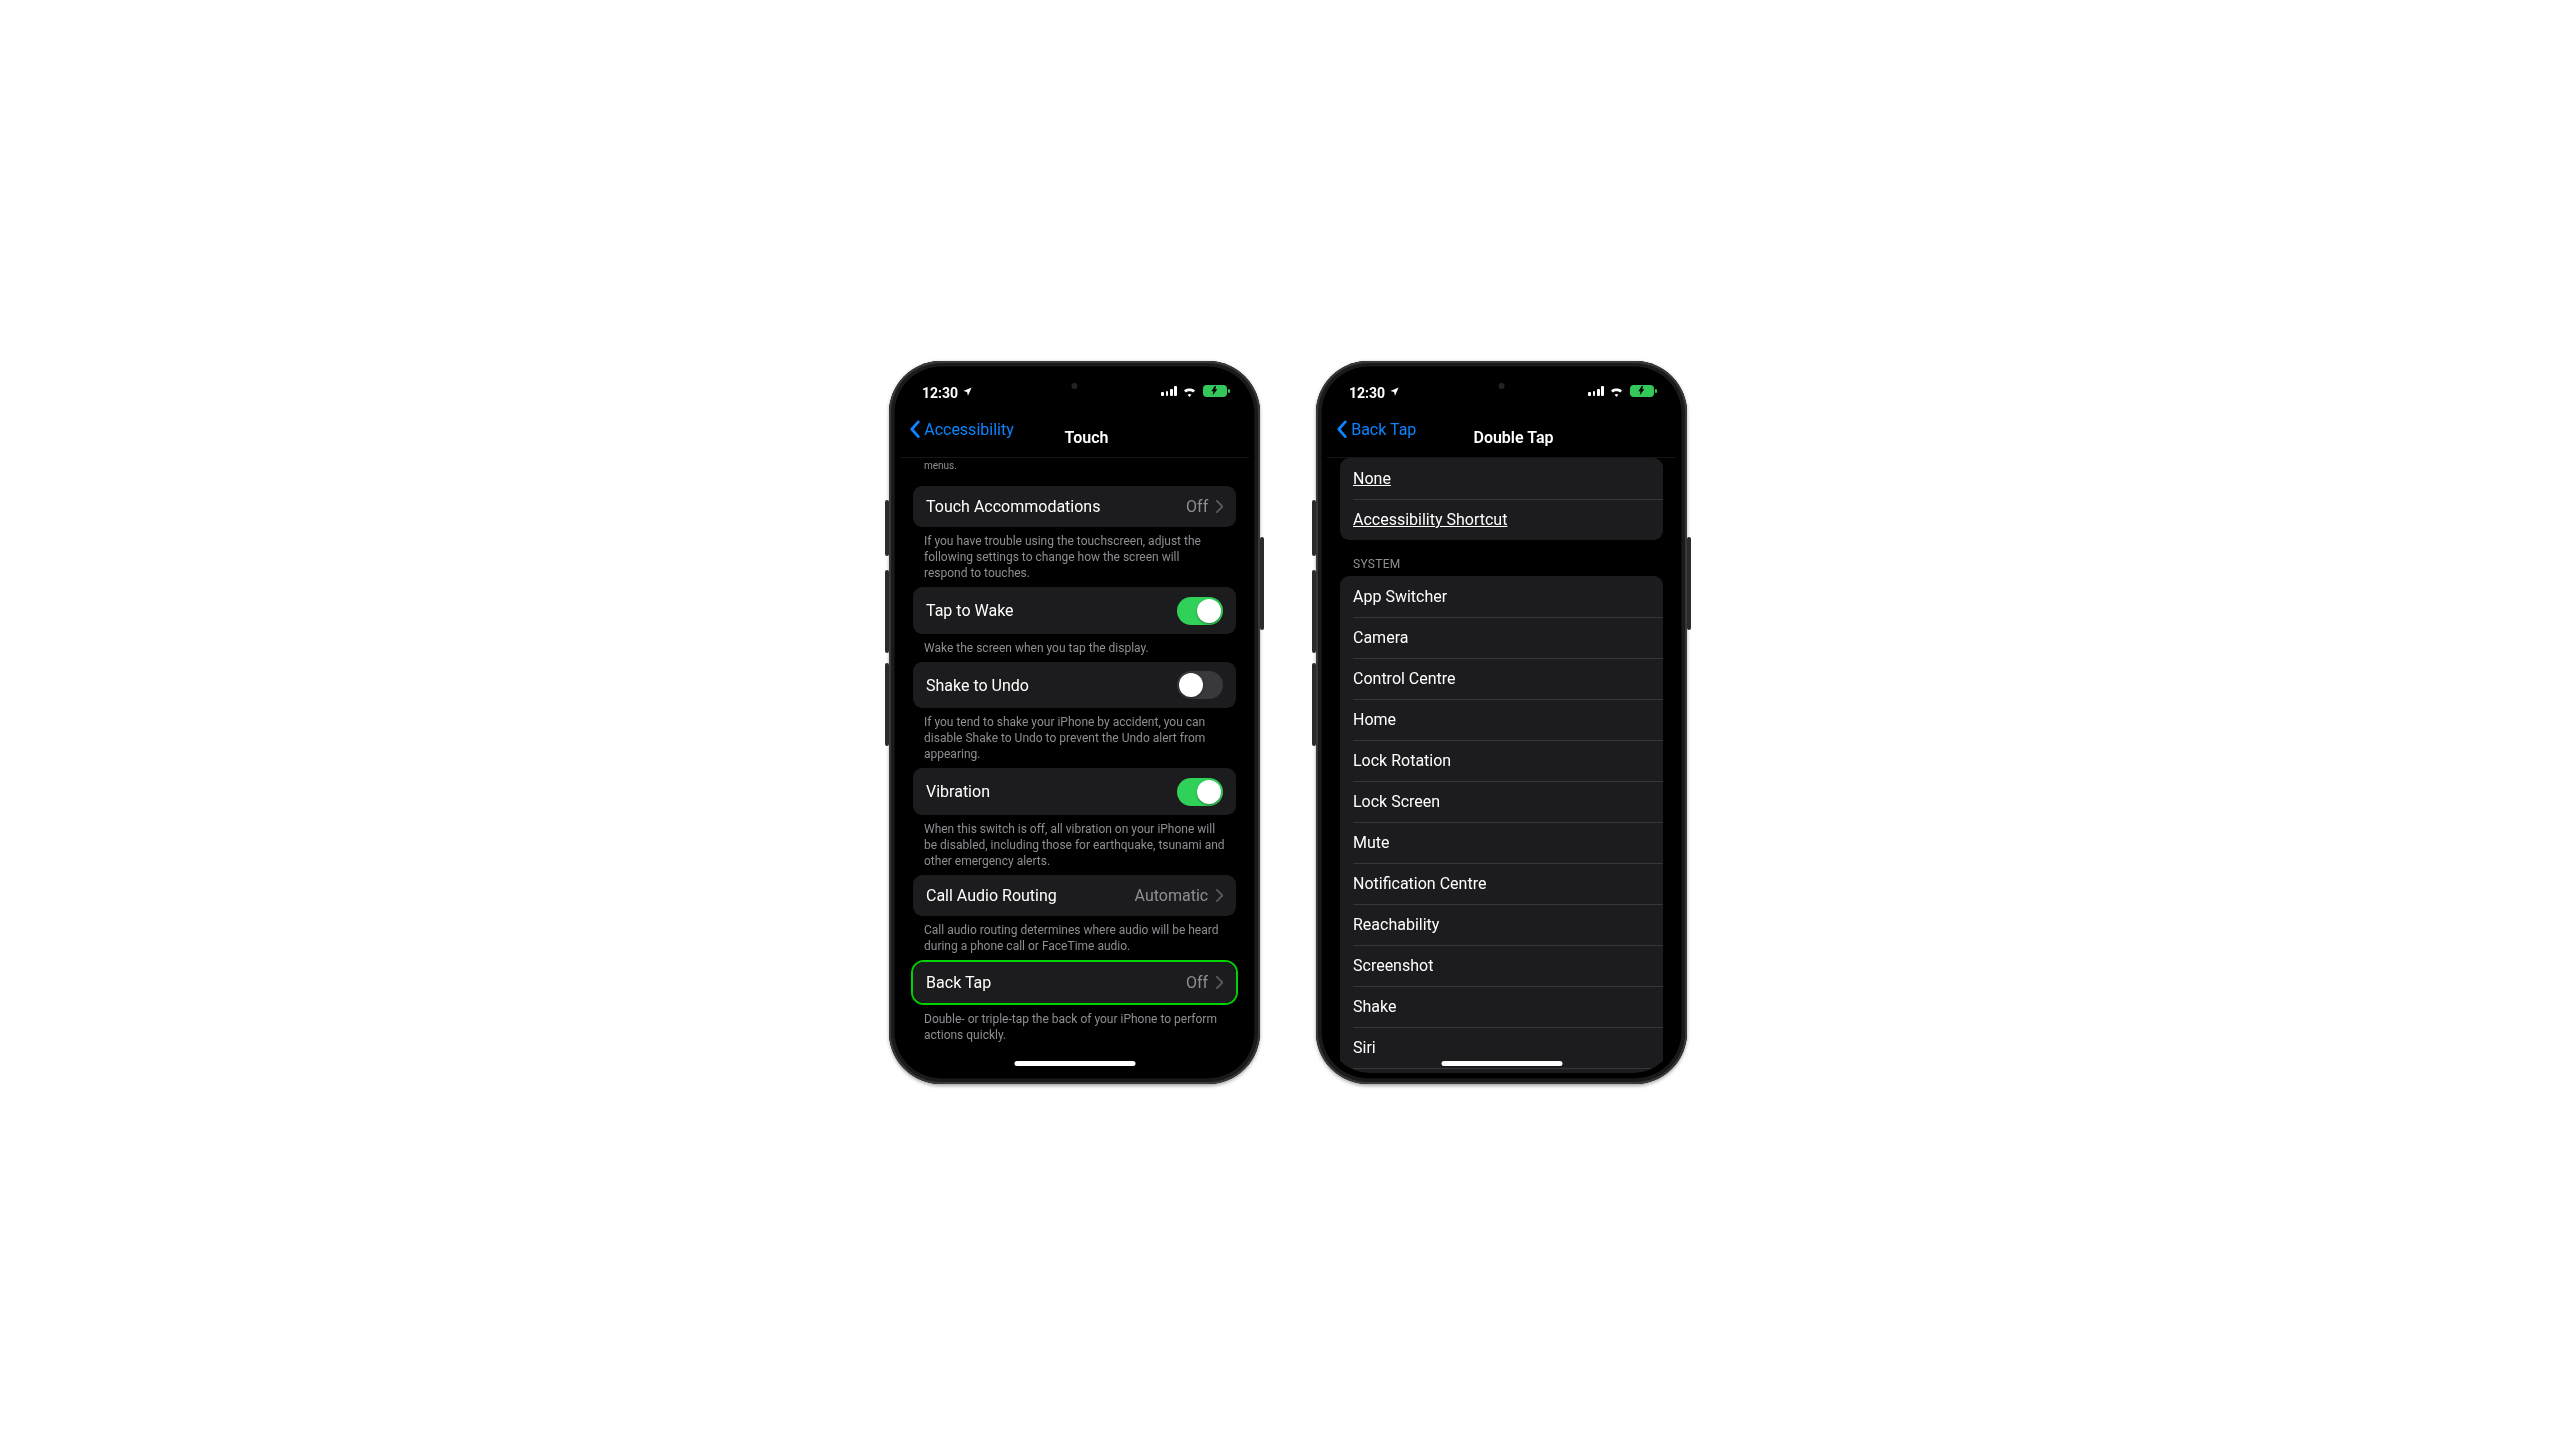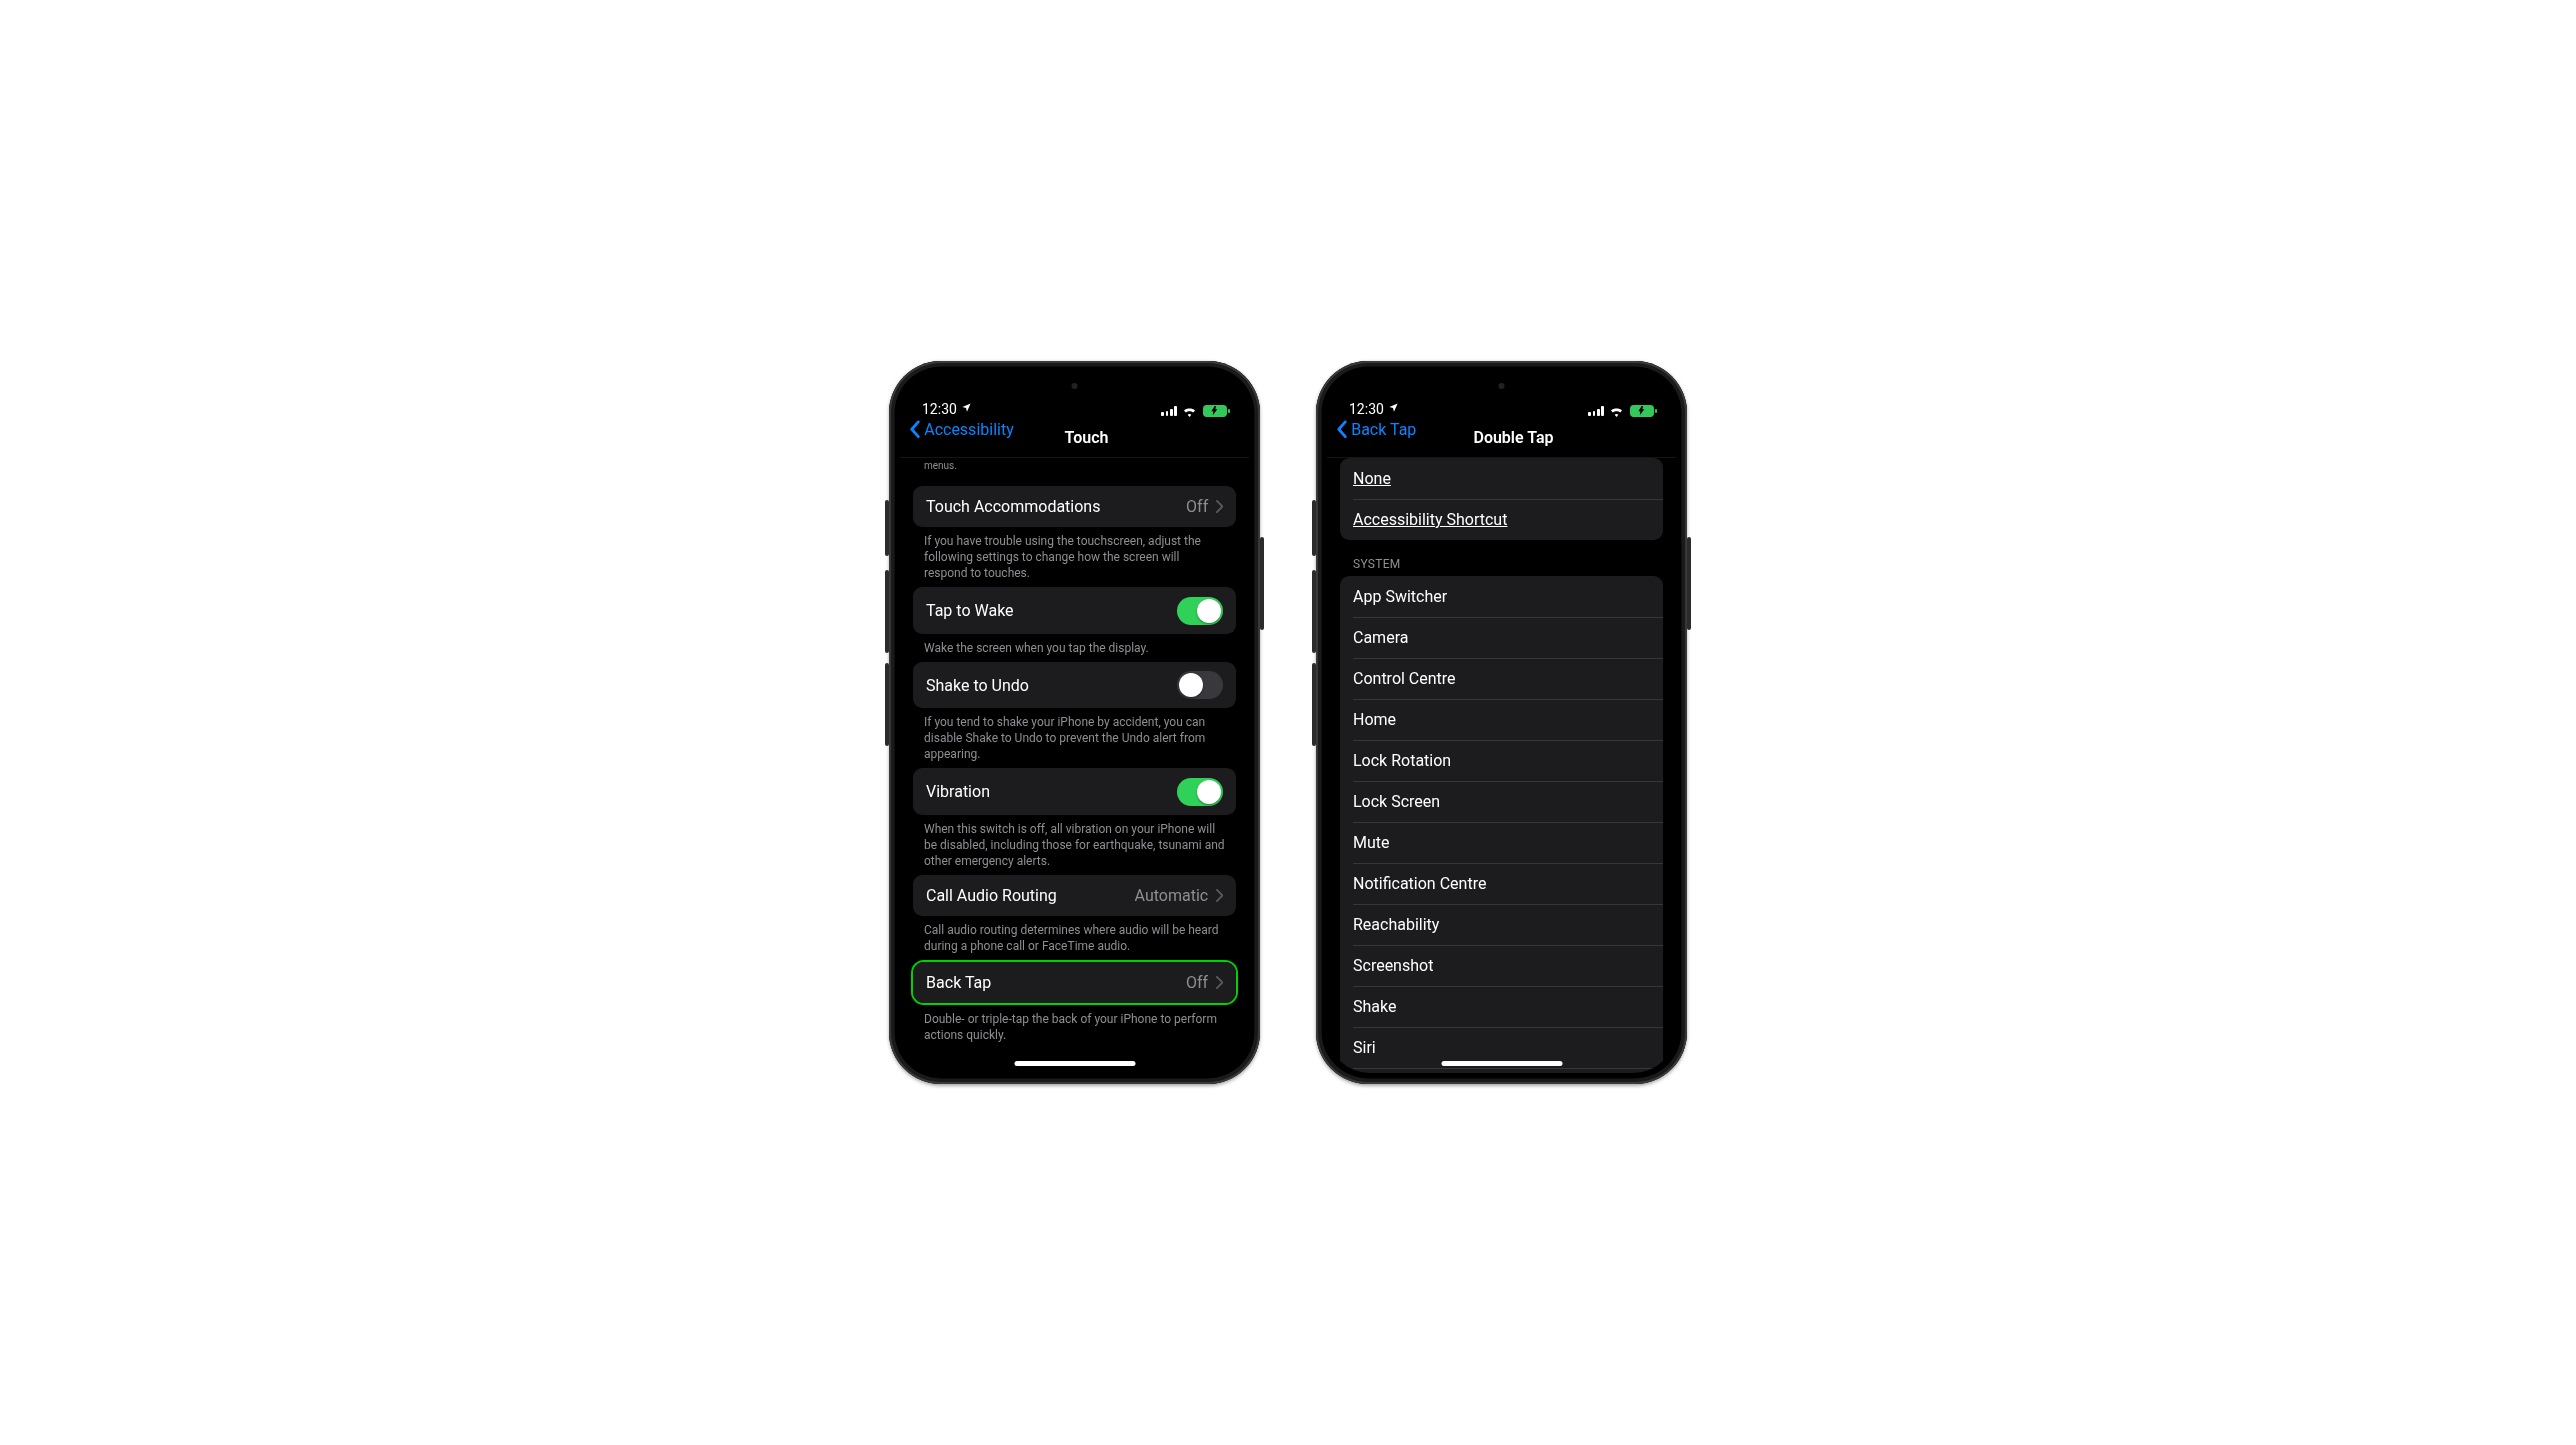--- a/index.html
+++ b/index.html
@@ -54,24 +54,24 @@
     border-bottom-right-radius: 16.7px;
     z-index: 5;
     display:flex; align-items:center; justify-content:center;
   }
   .notch .dot { width:5.6px; height:5.6px; background:#222; border-radius:50%; }
 
   .status-bar {
     height: 45px;
     display: flex;
     justify-content: space-between;
-    align-items: flex-end;
+    align-items: flex-start;
     padding: 13px 22px 0;
     font-size: 14px;
-    font-weight: 400;
+    font-weight: 700;
   }
   .status-left { display:flex; align-items:center; gap:3.7px; }
   .status-right { display:flex; align-items:center; gap:5.6px; }
   .loc-arrow { font-size:11px; }
   .sig-bars { display:flex; align-items:flex-end; gap:1.4px; height:10.2px; }
   .sig-bars span { width:2.8px; background:#fff; border-radius:0.9px; }
   .sig-bars span:nth-child(1){height:3.7px;}
   .sig-bars span:nth-child(2){height:5.6px;}
   .sig-bars span:nth-child(3){height:7.4px;}
   .sig-bars span:nth-child(4){height:10.2px;}

